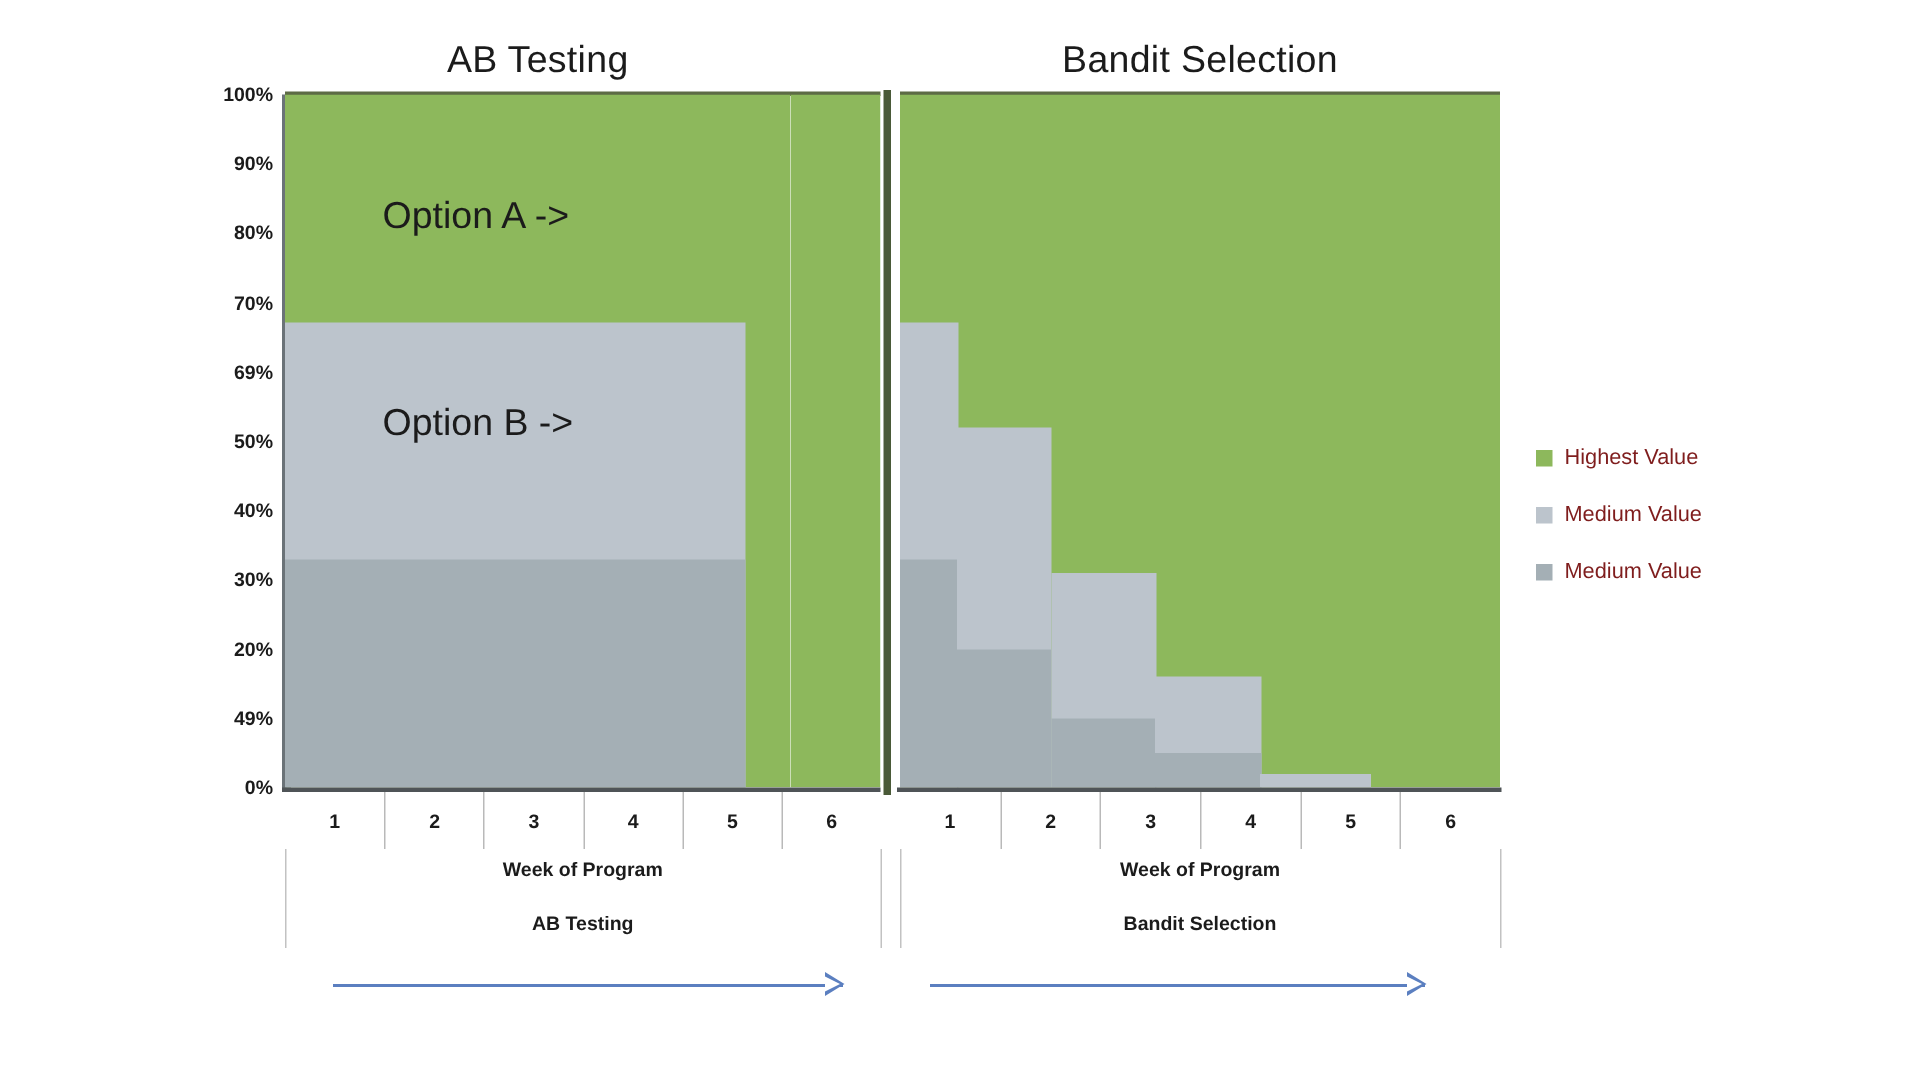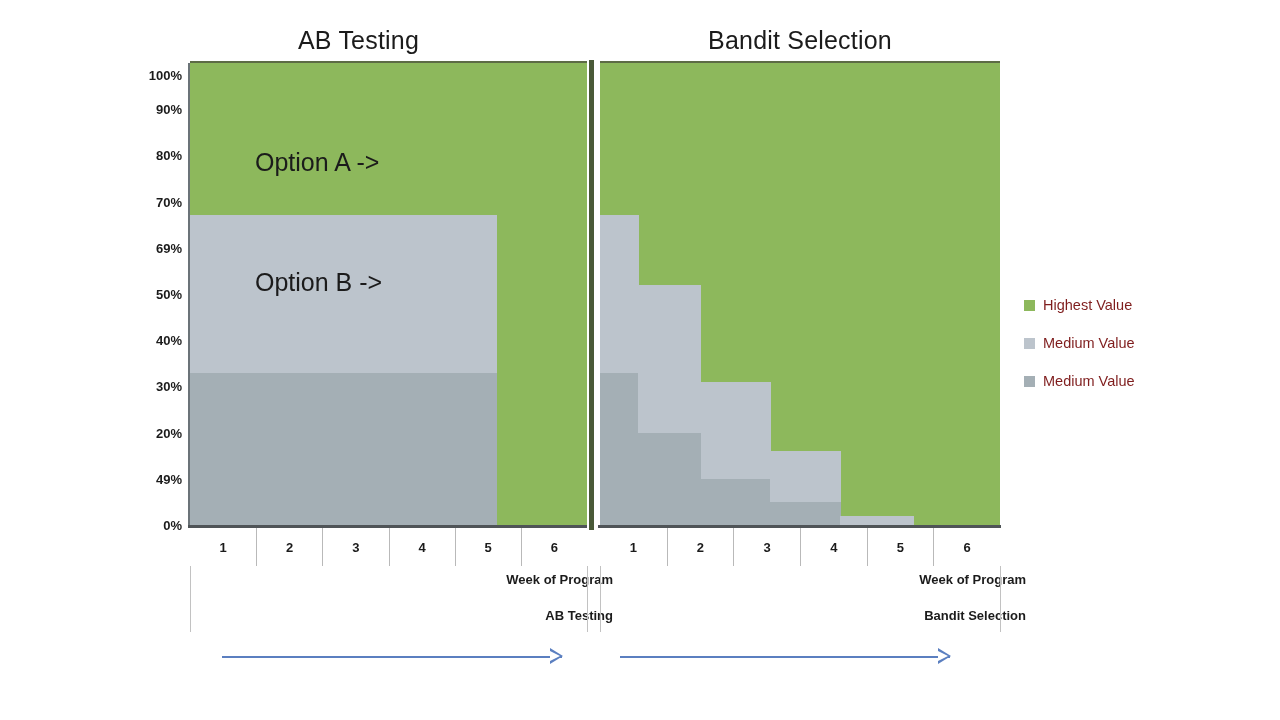--- a/index.html
+++ b/index.html
@@ -79,36 +79,36 @@
     position:absolute;top:0;height:38px;
     display:flex;align-items:center;justify-content:center;
     font-size:13px;color:#1b1b1b;font-weight:700;
     box-sizing:border-box;
     border-left:1px solid #b9b9b9;
   }
   .xcell:first-child{border-left:none;}
   .xcat{
     position:absolute;
     font-size:13px;color:#1b1b1b;font-weight:700;
-    text-align:right;white-space:nowrap;margin-left:26px;
+    text-align:center;white-space:nowrap;
   }
   .xcat.l1{top:572px;}
   .xcat.l2{top:608px;}
   #cat-left-1,#cat-left-2{left:190px;width:397px;}
   #cat-right-1,#cat-right-2{left:600px;width:400px;}
 
   .tickdown{position:absolute;top:566px;width:1px;height:66px;background:#c2c2c2;}
 
   
   .opt-label{
     position:absolute;
     font-size:25px;color:#1b1b1b;font-weight:400;
     white-space:nowrap;
   }
-  #opt-a{left:255px;top:148px;}
+  #opt-a{left:255px;top:130px;}
   #opt-b{left:255px;top:268px;}
   #opt-c{left:255px;top:420px;}
 
   
   .legend{position:absolute;left:1024px;top:297px;width:180px;}
   .legend-row{display:flex;align-items:center;margin-bottom:22px;}
   .legend-swatch{width:11px;height:11px;margin-right:8px;flex:0 0 auto;}
   .legend-text{font-size:14.5px;color:#7f1d1d;white-space:nowrap;}
 
   
@@ -132,21 +132,21 @@
 </style>
 </head>
 <body>
 
 <div class="stage">
 
   <div class="panel-title" id="title-ab">AB Testing</div>
   <div class="panel-title" id="title-bandit">Bandit Selection</div>
 
   <div class="yaxis" id="y-axis">
-      <div class="ytick" style="top: 8px; margin-top: 12px;">100%</div>
+      <div class="ytick" style="top: 8px;">100%</div>
       <div class="ytick" style="top: 54.2px;">90%</div>
       <div class="ytick-mark" style="top: 54.2px;"></div>
       <div class="ytick" style="top: 100.4px;">80%</div>
       <div class="ytick-mark" style="top: 100.4px;"></div>
       <div class="ytick" style="top: 146.6px;">70%</div>
       <div class="ytick-mark" style="top: 146.6px;"></div>
       <div class="ytick" style="top: 192.8px;">69%</div>
       <div class="ytick-mark" style="top: 192.8px;"></div>
       <div class="ytick" style="top: 239px;">50%</div>
       <div class="ytick-mark" style="top: 239px;"></div>

